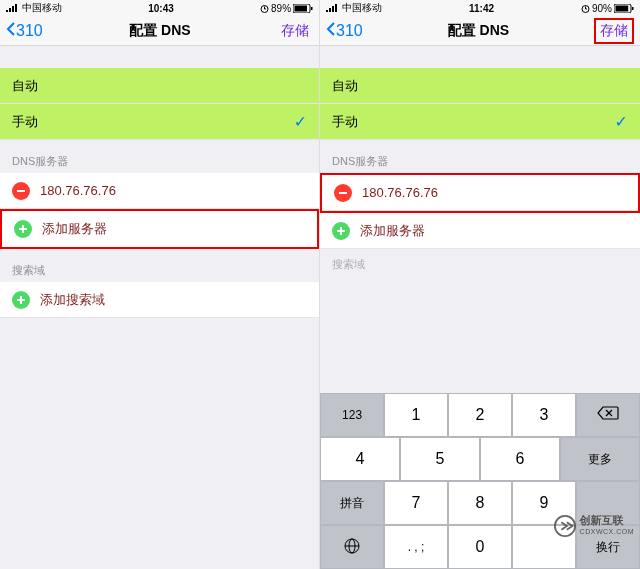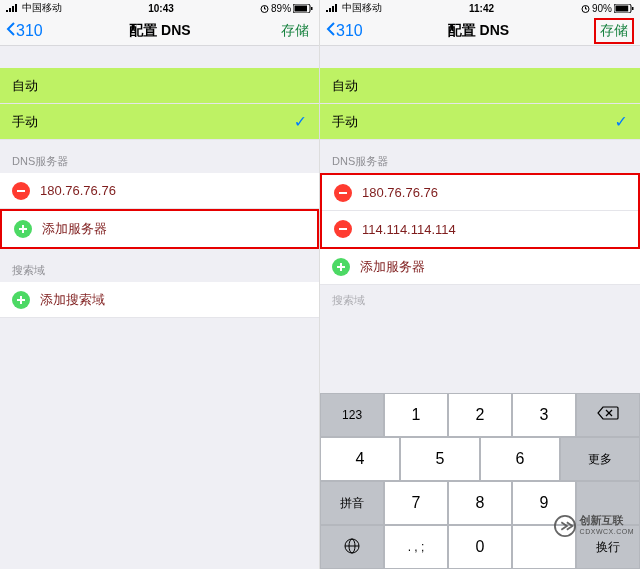--- a/index.html
+++ b/index.html
@@ -6,21 +6,21 @@
   body { width: 640px; height: 569px; background: #f2f2f7; display: flex; overflow: hidden; position: relative; }
   .screen { width: 372px; height: 569px; background: #efeff4; display: flex; flex-direction: column; position: relative; }
   .screen.left { border-right: 1px solid #ddd; }
   .statusbar { height: 16px; background: #f7f7f8; display: flex; align-items: center; justify-content: space-between; font-size: 10px; padding: 0 6px; color: #000; }
   .sb-l, .sb-r { display: flex; align-items: center; gap: 4px; }
   .sb-r { gap: 2px; }
   .signal svg, .battery svg, .alarm svg { display: block; }
   .navbar { height: 30px; background: #f7f7f8; display: flex; align-items: center; justify-content: space-between; padding: 0 6px; border-bottom: 1px solid #d8d8dc; }
   .nav-back { color: #007aff; font-size: 16px; display: flex; align-items: center; }
   .nav-title { font-size: 14px; font-weight: 600; color: #000; }
-  .nav-save { color: #15803d; font-size: 14px; padding: 2px 4px; }
+  .nav-save { color: #6d28d9; font-size: 14px; padding: 2px 4px; }
   .hl { border: 2px solid #e60000; }
   .section-gap { height: 22px; }
   .row { background: #bef264; height: 36px; display: flex; align-items: center; padding: 0 12px; font-size: 13px; color: #000; border-bottom: 1px solid #e5e5ea; }
   .row:first-of-type { border-top: 1px solid #e5e5ea; }
   .check { color: #007aff; font-size: 16px; margin-left: auto; }
   .sec-header { font-size: 11px; color: #8e8e93; padding: 14px 12px 4px; }
   .serv-row { background: #fff; height: 36px; display: flex; align-items: center; padding: 0 12px; font-size: 13px; color: #7f1d1d; border-bottom: 1px solid #e5e5ea; gap: 10px; }
   .iconbtn { width: 18px; height: 18px; border-radius: 50%; display: flex; align-items: center; justify-content: center; flex-shrink: 0; }
   .iconbtn.minus { background: #ff3b30; }
   .iconbtn.plus  { background: #4cd964; }
@@ -180,28 +180,20 @@
   <div class="sec-header">DNS服务器</div>
   <div class="hl-box" style="margin:0;">
     <div class="serv-row">
       <span class="iconbtn minus">
           <svg width="10" height="10">
             <line x1="1" y1="5" x2="9" y2="5" stroke="#fff" stroke-width="2"></line>
           </svg>
         </span>
       <span>180.76.76.76</span>
     </div>
-    <div class="serv-row" style="border-bottom:none">
-      <span class="iconbtn minus">
-          <svg width="10" height="10">
-            <line x1="1" y1="5" x2="9" y2="5" stroke="#fff" stroke-width="2"></line>
-          </svg>
-        </span>
-      <span>114.114.114.114</span>
-    </div>
   </div>
   <div class="serv-row">
     <span class="iconbtn plus">
         <svg width="10" height="10">
           <line x1="5" y1="1" x2="5" y2="9" stroke="#fff" stroke-width="2"></line>
           <line x1="1" y1="5" x2="9" y2="5" stroke="#fff" stroke-width="2"></line>
         </svg>
       </span>
     <span>添加服务器</span>
   </div>

